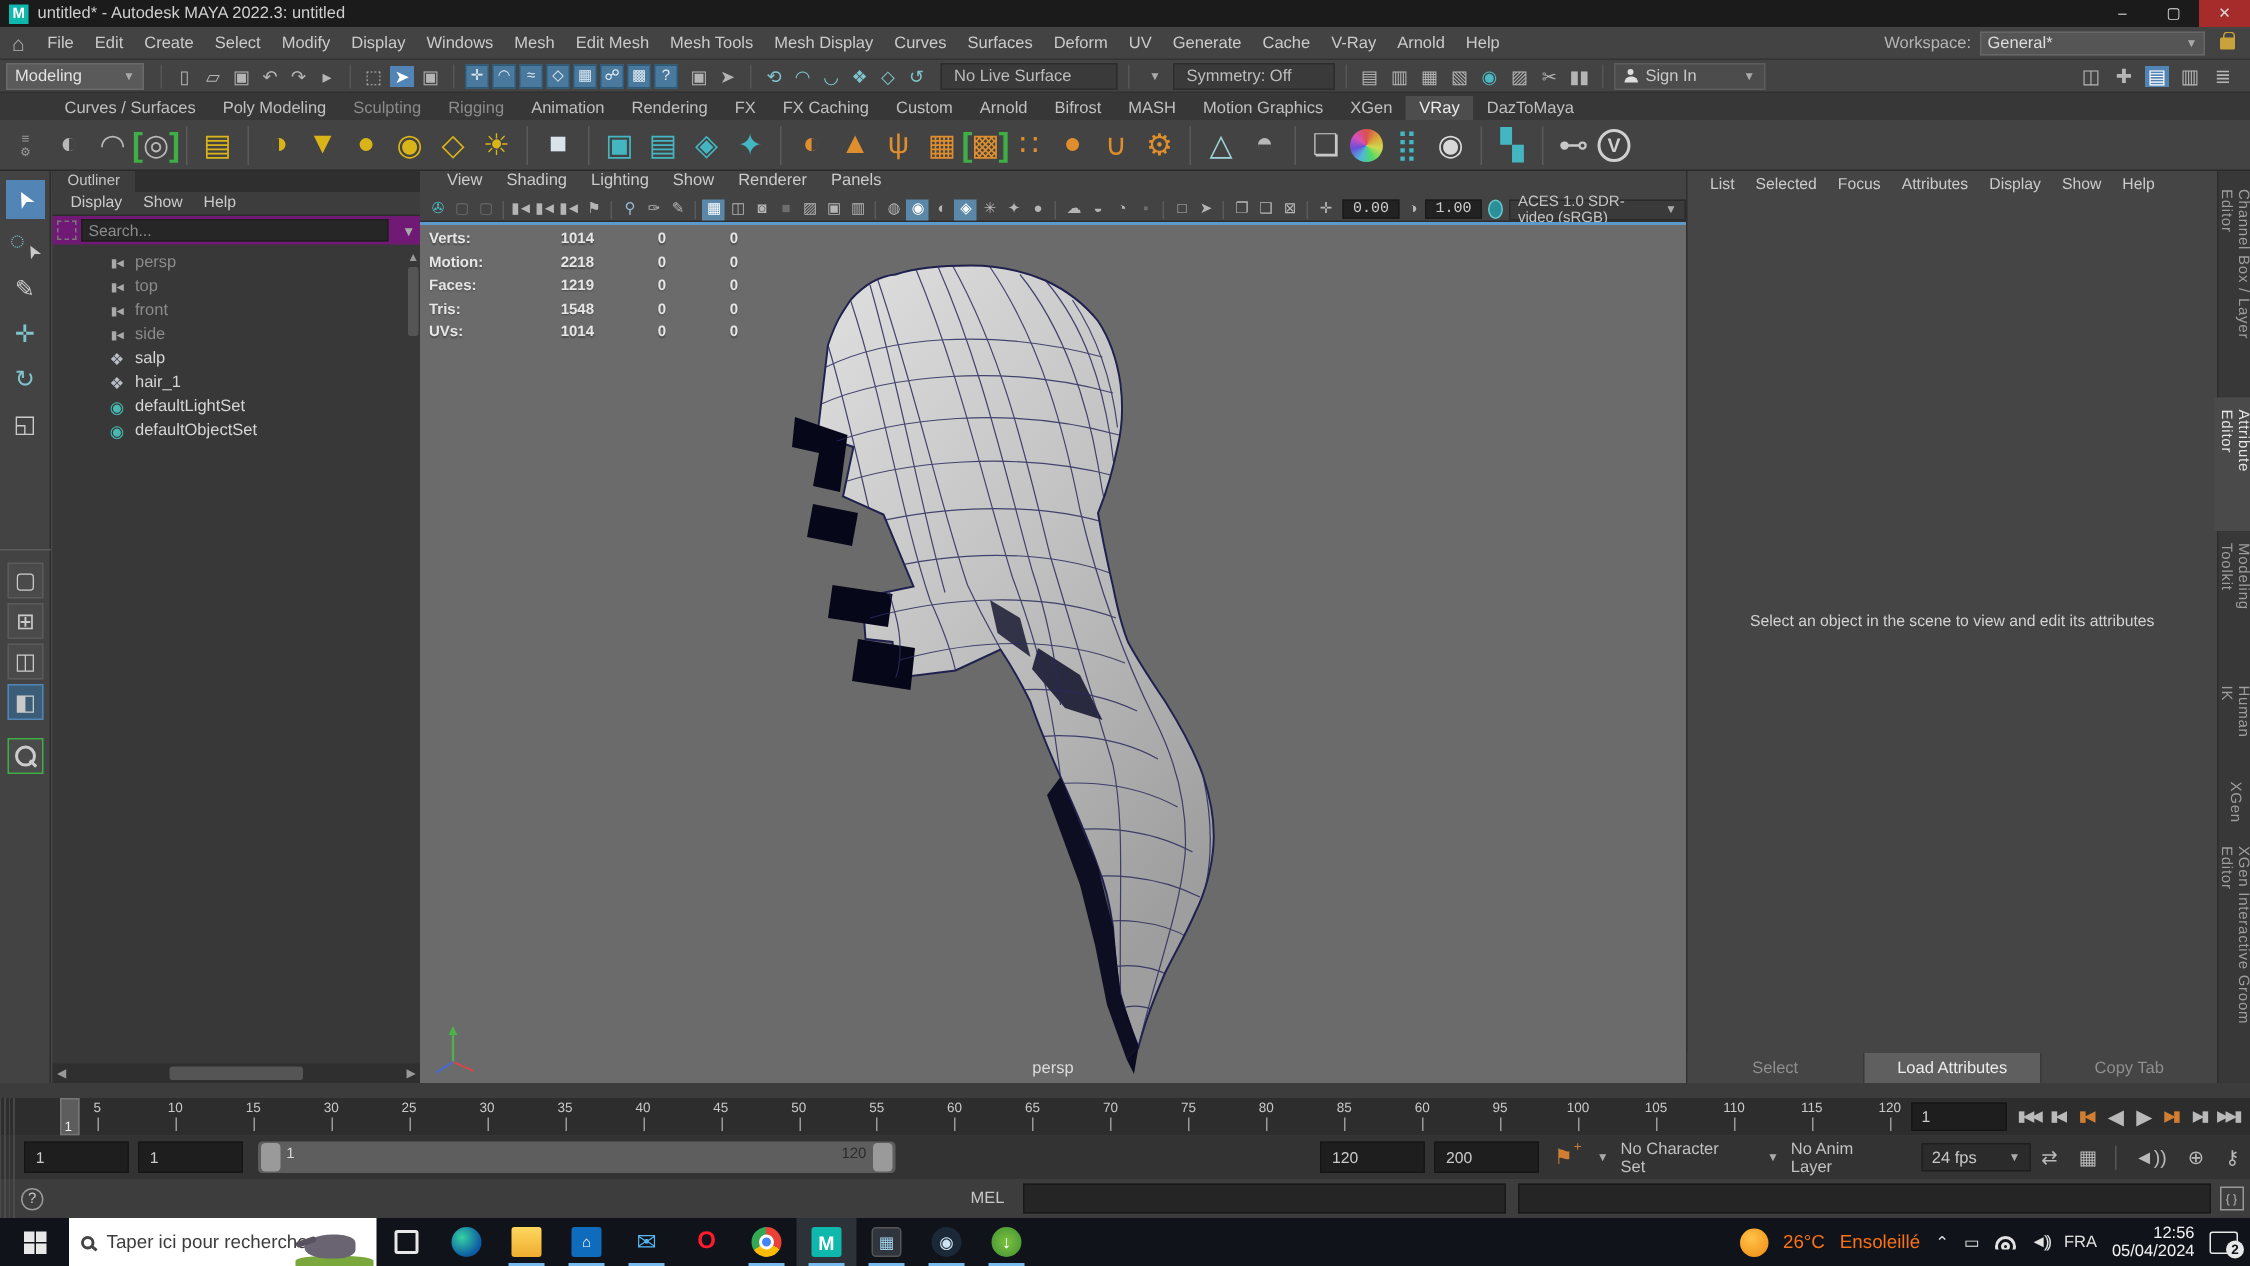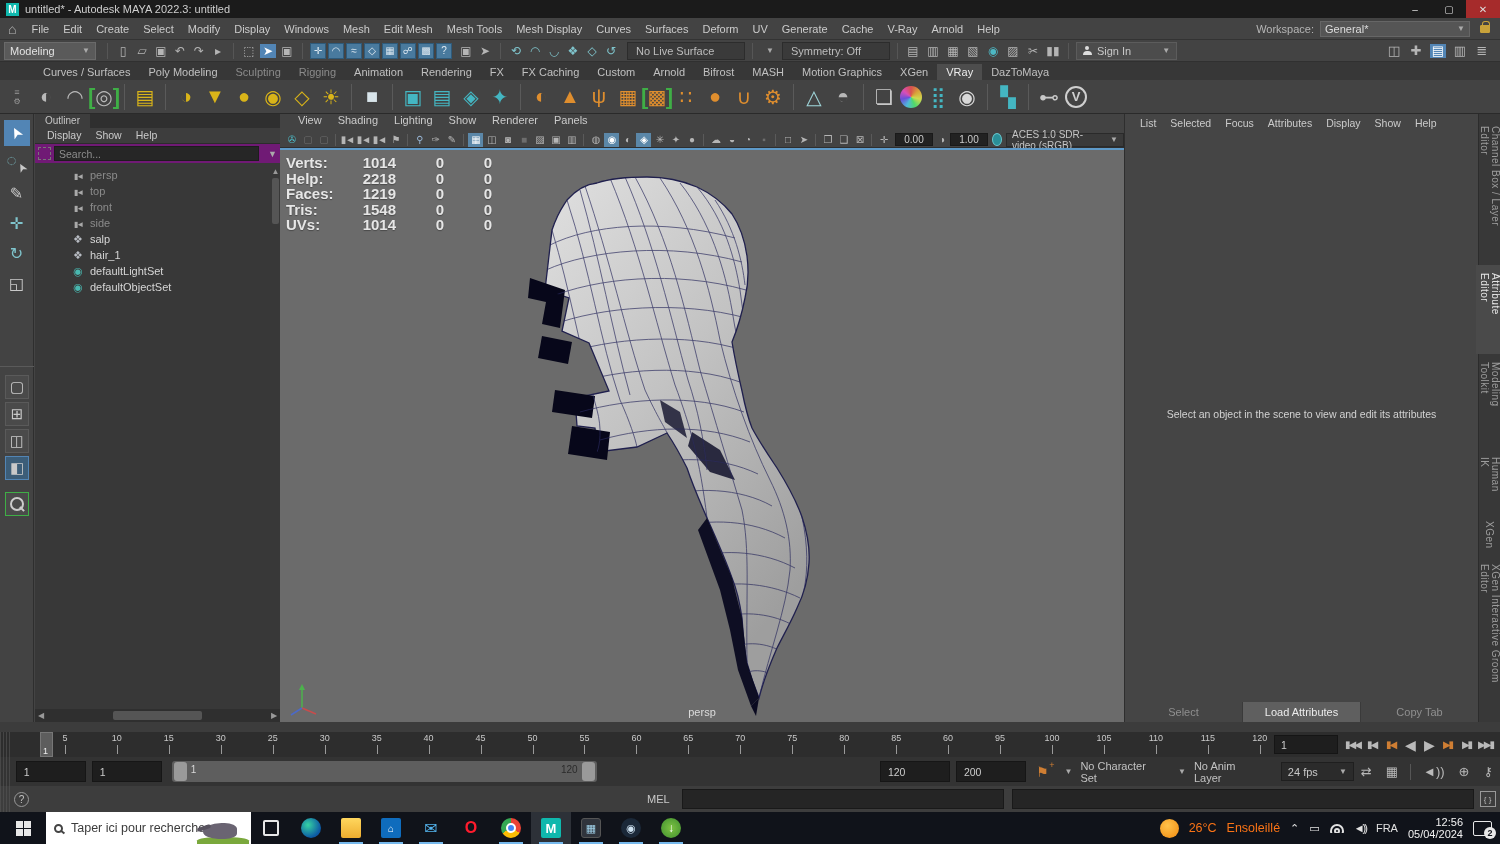--- a/index.html
+++ b/index.html
@@ -108,25 +108,25 @@
   
   #viewport { position:absolute; left:280px; top:0; width:844px; height:608px; background:#434343; }
   #vpmenus { height:18px; display:flex; padding-left:10px; }
   #vpmenus .menu-item { padding:0 8px; }
   #vptools { height:16px; display:flex; align-items:center; padding-left:4px; border-bottom:1px solid #2e2e2e; gap:1px; }
   .vpi { min-width:15px; height:14px; display:flex; align-items:center; justify-content:center; font-size:10px; color:#b5b5b5; letter-spacing:-1px; }
   .vpi.act { background:#5b87a8; color:#fff; }
   .vpi.dis { color:#6d6d6d; }
   .vpi.sep { min-width:1px; width:1px; height:12px; background:#5a5a5a; margin:0 3px; }
   .numfield { width:38px; height:13px; background:#222; border:1px solid #1a1a1a; color:#ccc; font-size:10px; text-align:center;
-    font-family:Liberation Sans, sans-serif; }
+    font-family:Liberation Mono, monospace; }
   .cm-badge { width:13px; height:13px; border-radius:50%; background:#2a8f98; color:#d8f4f6; font-size:6px; display:flex; align-items:center; justify-content:center; border:1px solid #67c6cc; margin:0 3px; }
   .aces-dd { background:#3a3a3a; border:1px solid #2a2a2a; height:14px; width:158px; display:flex; align-items:center; justify-content:space-between; padding:0 5px; color:#c5c5c5; font-size:10px; }
   #vpcanvas { position:absolute; left:0; top:34px; width:844px; height:574px; background:#6b6b6b; border-top:2px solid #5e9ac9; overflow:hidden; }
-  #hud { position:absolute; left:6px; top:4px; color:#e6e6e6; font-weight:bold; font-size:15px; text-shadow:0 1px 1px #4a4a4a; }
+  #hud { position:absolute; left:6px; top:4px; color:#e6e6e6; font-weight:bold; font-size:10px; text-shadow:0 1px 1px #4a4a4a; }
   .hudrow { display:flex; height:15.5px; }
   .hudrow .hl { width:62px; }
   .hudrow .hv { width:48px; text-align:right; }
   #persp-label { position:absolute; left:0; right:0; top:556px; text-align:center; color:#dcdcdc; font-size:11px; }
   #gizmo { position:absolute; left:8px; top:532px; }
 
   
   #attred { position:absolute; left:1124px; top:0; width:354px; height:608px; background:#454545; border-left:1px solid #2e2e2e; }
   #attred .panelmenus { height:18px; display:flex; padding-left:8px; align-items:center; }
   #attred .panelmenus .menu-item { padding:0 7px; font-size:10.5px; }
@@ -656,21 +656,21 @@
           <div>
 
               <div class="hudrow">
                 <span class="hl">Verts:</span>
                 <span class="hv">1014</span>
                 <span class="hv">0</span>
                 <span class="hv">0</span>
               </div>
 
               <div class="hudrow">
-                <span class="hl">Help:</span>
+                <span class="hl">Motion:</span>
                 <span class="hv">2218</span>
                 <span class="hv">0</span>
                 <span class="hv">0</span>
               </div>
 
               <div class="hudrow">
                 <span class="hl">Faces:</span>
                 <span class="hv">1219</span>
                 <span class="hv">0</span>
                 <span class="hv">0</span>

